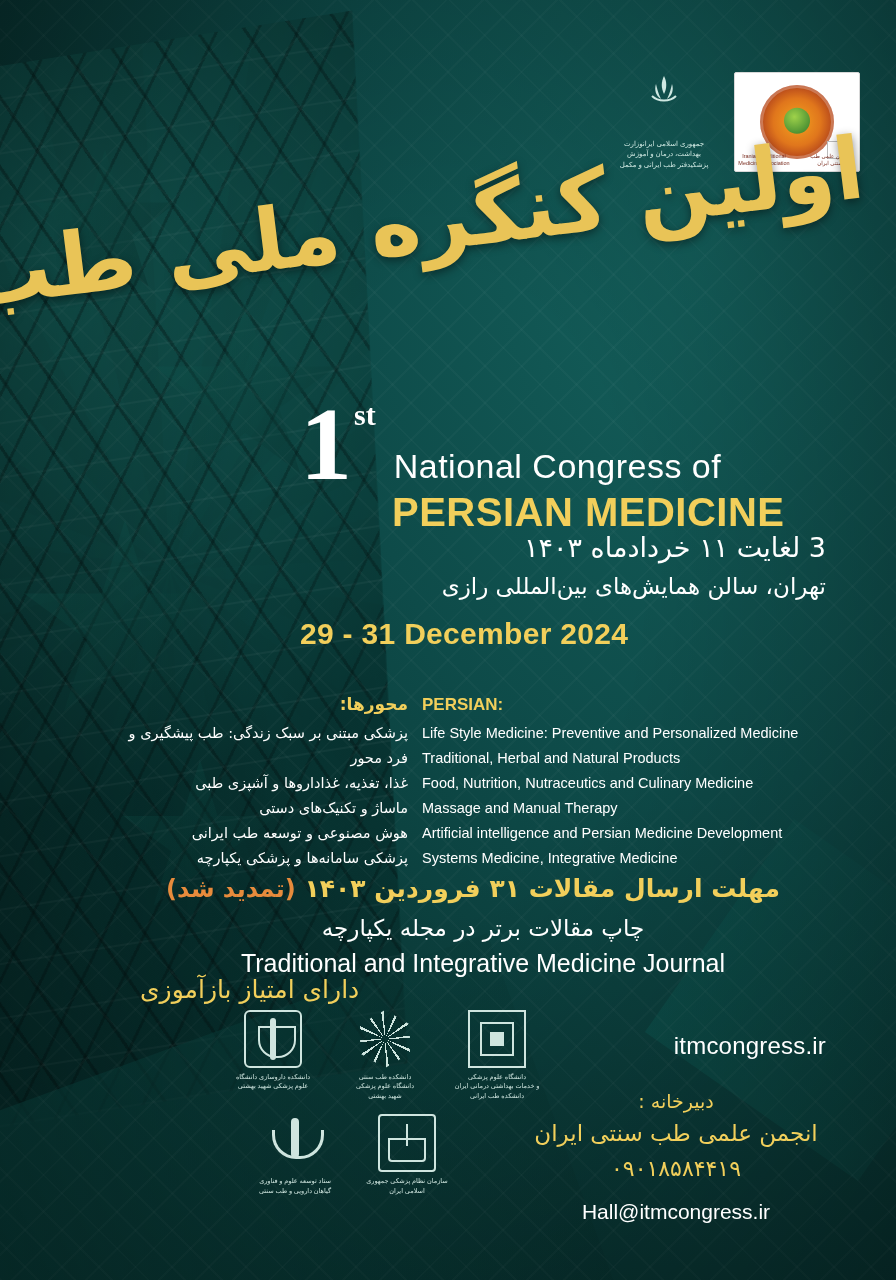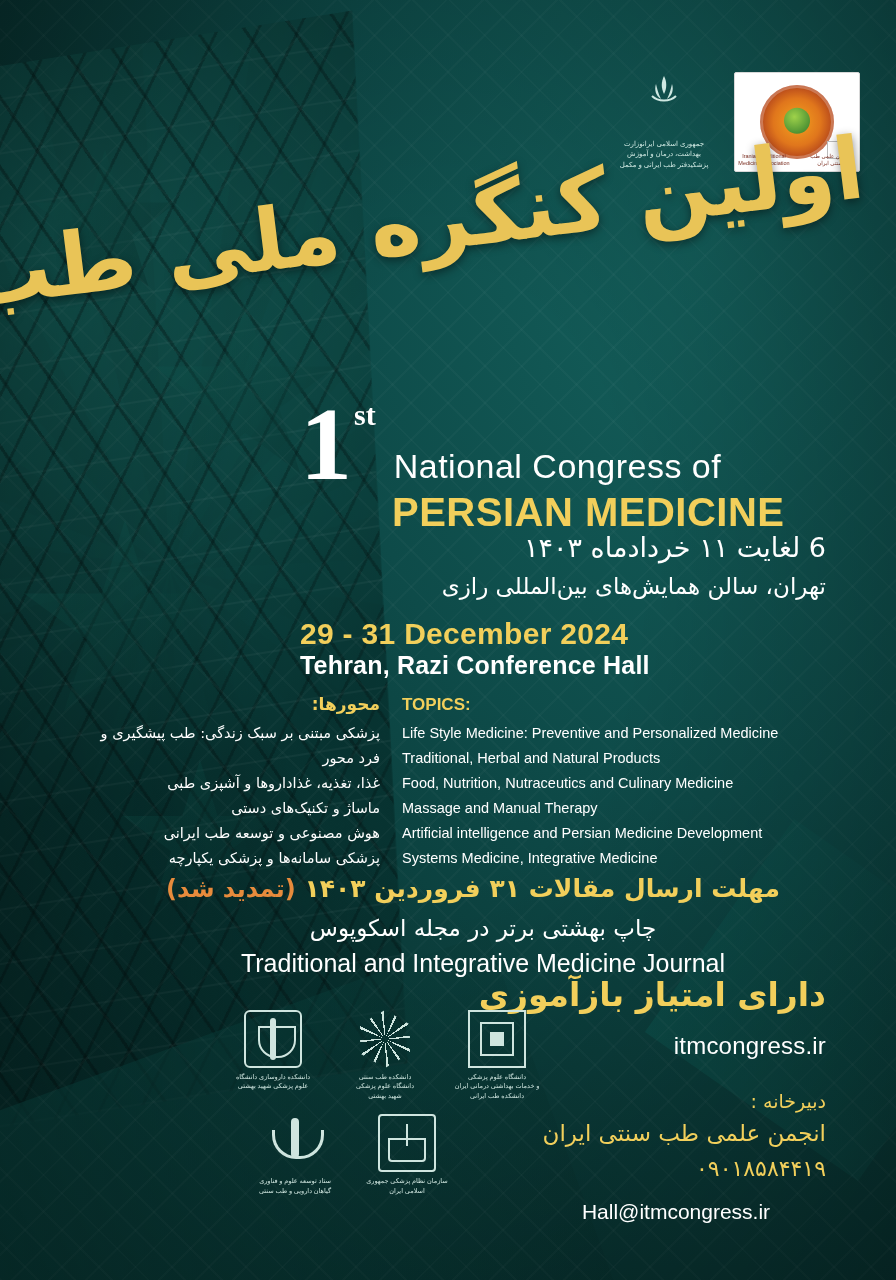--- a/index.html
+++ b/index.html
@@ -170,22 +170,22 @@
   .fa-date { font-size: 27px; line-height: 1.5; font-family: "DejaVu Sans", sans-serif; }
   .fa-venue { font-size: 23px; line-height: 1.5; font-family: "DejaVu Sans", sans-serif; }
   .en-dates {
     direction: ltr; text-align: left; margin-top: 14px;
   }
   .en-date { font-size: 30px; font-weight: 700; color: #f2cf5b; letter-spacing: .3px;}
   .en-venue { font-size: 25px; font-weight: 700; color: #ffffff; letter-spacing: .2px;}
 
   
   .topics {
-    position: absolute; top: 690px; left: 80px; right: 70px;
-    display: flex; gap: 22px;
+    position: absolute; top: 690px; left: 108px; right: 70px;
+    display: flex; gap: 14px;
   }
   .topics-fa {
     direction: rtl; text-align: right; color: #ffffff;
     font-size: 14.5px; line-height: 1.72; flex: 0 0 300px;
     font-family: "DejaVu Sans", sans-serif;
   }
   .topics-fa .head { color: #f2cf5b; font-size: 17px; font-weight: 700; margin-bottom: 2px;}
   .topics-en {
     direction: ltr; text-align: left; color: #ffffff;
     font-size: 14.5px; line-height: 1.72; flex: 1;
@@ -201,22 +201,22 @@
   }
   .deadline .ext { color: #e78b3c; font-size: 24px; }
   .journal {
     position: absolute; top: 910px; left: 140px; right: 70px;
     text-align: center; color: #ffffff;
   }
   .journal .fa { direction: rtl; font-size: 23px; line-height: 1.6; font-family: "DejaVu Sans", sans-serif;}
   .journal .en { font-size: 25px; line-height: 1.3; }
   .credit {
     position: absolute; top: 975px; left: 140px; right: 70px;
-    text-align: right; direction: rtl;
-    color: #f2cf5b; font-size: 33px; font-weight: 700;
+    text-align: left; direction: rtl;
+    color: #f2cf5b; font-size: 25px; font-weight: 400;
     font-family: "DejaVu Sans", sans-serif;
   }
 
   
   .bottom-logos {
     position: absolute; left: 230px; top: 1010px; width: 330px;
   }
   .logo-row { display: flex; gap: 26px; align-items: flex-start; }
   .logo-row + .logo-row { margin-top: 14px; margin-left: 22px;}
   .blogo { width: 86px; text-align: center; color: #dfeeea; }
@@ -270,21 +270,21 @@
     font-size: 6.5px; line-height: 1.45; direction: rtl; color: #cfe5df;
   }
 
   
   .website {
     position: absolute; right: 70px; top: 1032px;
     color: #ffffff; font-size: 24px; letter-spacing: .2px;
   }
   .contact {
     position: absolute; right: 70px; top: 1090px; width: 300px;
-    direction: rtl; text-align: right; color: #f2cf5b;
+    direction: rtl; text-align: center; color: #f2cf5b;
     font-family: "DejaVu Sans", sans-serif;
   }
   .contact .lbl { font-size: 19px; margin-bottom: 4px; }
   .contact .org { font-size: 23px; line-height: 1.5; }
   .contact .tel { font-size: 22px; line-height: 1.5; }
   .contact .mob { font-size: 22px; line-height: 1.6; }
   .email {
     position: absolute; right: 70px; top: 1200px; width: 300px;
     text-align: center; color: #ffffff; font-size: 21px; direction: ltr;
   }
@@ -329,55 +329,54 @@
   <div class="title-en">
     <div class="title-row">
       <div class="num-one">1</div>
       <div class="num-sup">st</div>
       <div class="nat-line">National Congress of</div>
     </div>
     <div class="pm-line">PERSIAN MEDICINE</div>
   </div>
 
   <div class="dates">
-    <div class="fa-date">6 لغایت ۱۱ خردادماه ۱۴۰۳</div>
+    <div class="fa-date">3 لغایت ۱۱ خردادماه ۱۴۰۳</div>
     <div class="fa-venue">تهران، سالن همایش‌های بین‌المللی رازی</div>
     <div class="en-dates">
       <div class="en-date">29 - 31 December 2024</div>
-      <div class="en-venue">Tehran, Razi Conference Hall</div>
     </div>
   </div>
 
   <div class="topics">
     <div class="topics-fa">
       <div class="head">محورها:</div>
       <div>پزشکی مبتنی بر سبک زندگی: طب پیشگیری و فرد محور</div>
       <div>غذا، تغذیه، غذاداروها و آشپزی طبی</div>
       <div>ماساژ و تکنیک‌های دستی</div>
       <div>هوش مصنوعی و توسعه طب ایرانی</div>
       <div>پزشکی سامانه‌ها و پزشکی یکپارچه</div>
     </div>
     <div class="topics-en">
-      <div class="head">TOPICS:</div>
+      <div class="head">PERSIAN:</div>
       <div>Life Style Medicine: Preventive and Personalized Medicine</div>
       <div>Traditional, Herbal and Natural Products</div>
       <div>Food, Nutrition, Nutraceutics and Culinary Medicine</div>
       <div>Massage and Manual Therapy</div>
       <div>Artificial  intelligence and Persian Medicine Development</div>
       <div>Systems Medicine, Integrative Medicine</div>
     </div>
   </div>
 
   <div class="deadline">
     <span>مهلت ارسال مقالات ۳۱ فروردین ۱۴۰۳</span>
     <span class="ext">(تمدید شد)</span>
   </div>
 
   <div class="journal">
-    <div class="fa">چاپ بهشتی برتر در مجله اسکوپوس</div>
+    <div class="fa">چاپ مقالات برتر در مجله یکپارچه</div>
     <div class="en">Traditional and Integrative Medicine Journal</div>
   </div>
 
   <div class="credit">دارای امتیاز بازآموزی</div>
 
   <div class="bottom-logos">
     <div class="logo-row">
       <div class="blogo">
         <div class="mark m-pharm"></div>
         <div class="cap">دانشکده داروسازی دانشگاه علوم پزشکی شهید بهشتی</div>

